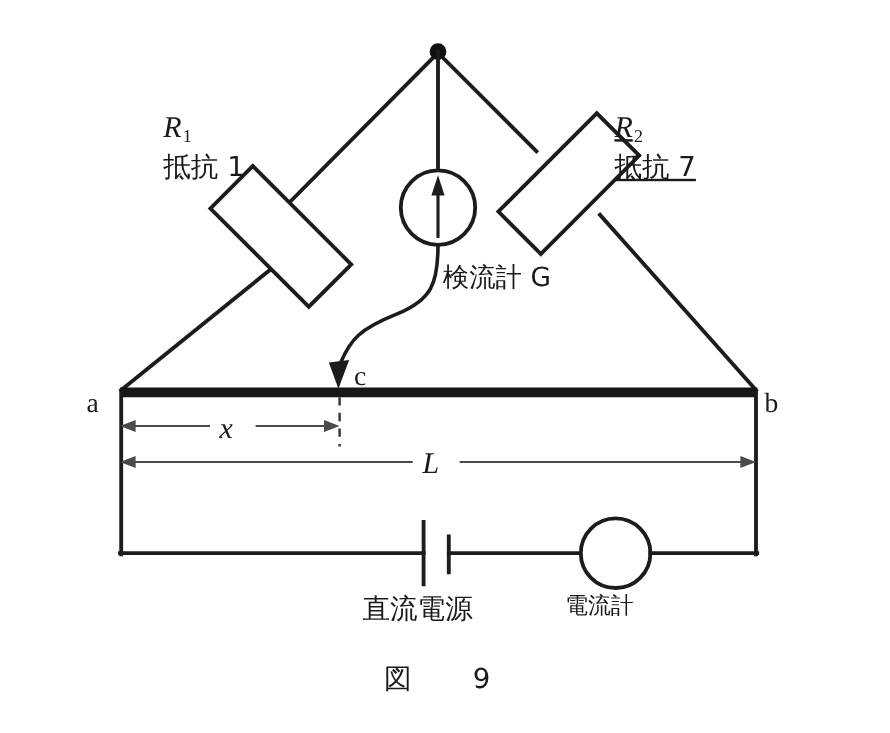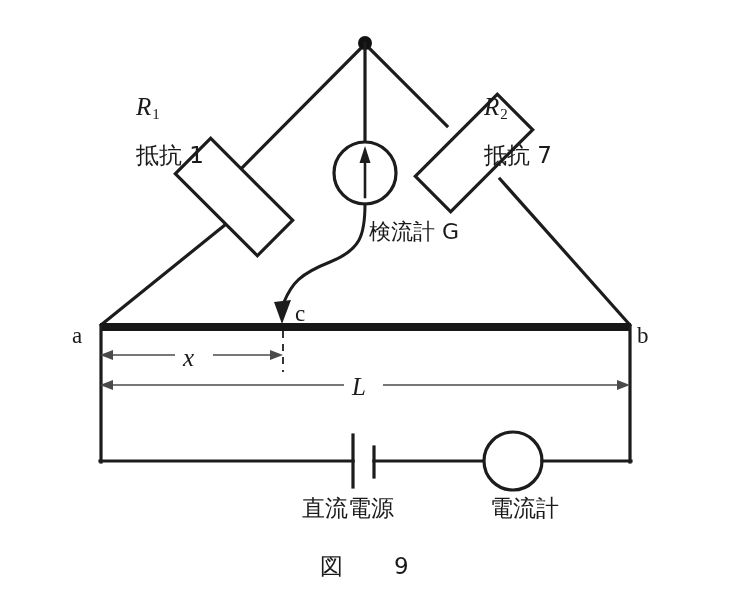--- a/index.html
+++ b/index.html
@@ -64,32 +64,32 @@
     font-size: 15px;
     font-style: normal;
     vertical-align: baseline;
     position: relative;
     bottom: -4px;
     padding-left: 1px;
   }
   .res-name {
     font-family: "DejaVu Sans", "Liberation Sans", sans-serif;
     font-size: 23px;
-    margin-top: 18px;
+    margin-top: 3px;
   }
   #label-r1 { left: 136px; top: 92px; }
-  #label-r2 { left: 484px; top: 92px; }
+  #label-r2 { left: 512px; top: 92px; text-decoration: underline; }
   #label-galvanometer { left: 369px; top: 219px; font-size: 22px; }
   #label-node-a { left: 72px; top: 322px; font-size: 23px; }
   #label-node-b { left: 637px; top: 322px; font-size: 23px; }
   #label-node-c { left: 295px; top: 300px; font-size: 23px; }
   #label-dim-x  { left: 183px; top: 343px; font-size: 25px; font-style: italic; }
   #label-dim-l  { left: 352px; top: 372px; font-size: 25px; font-style: italic; }
   #label-dc-source { left: 302px; top: 494px; font-size: 23px; text-align: center; }
-  #label-ammeter   { left: 490px; top: 494px; font-size: 23px; }
+  #label-ammeter   { left: 471px; top: 494px; font-size: 19px; }
   #figure-caption  { left: 320px; top: 552px; font-size: 23px; letter-spacing: 14px; }
 </style>
 </head>
 <body>
 
 <div id="diagram-root">
 
   <svg class="figure-canvas" viewBox="0 0 742 611">
 
     <g>

